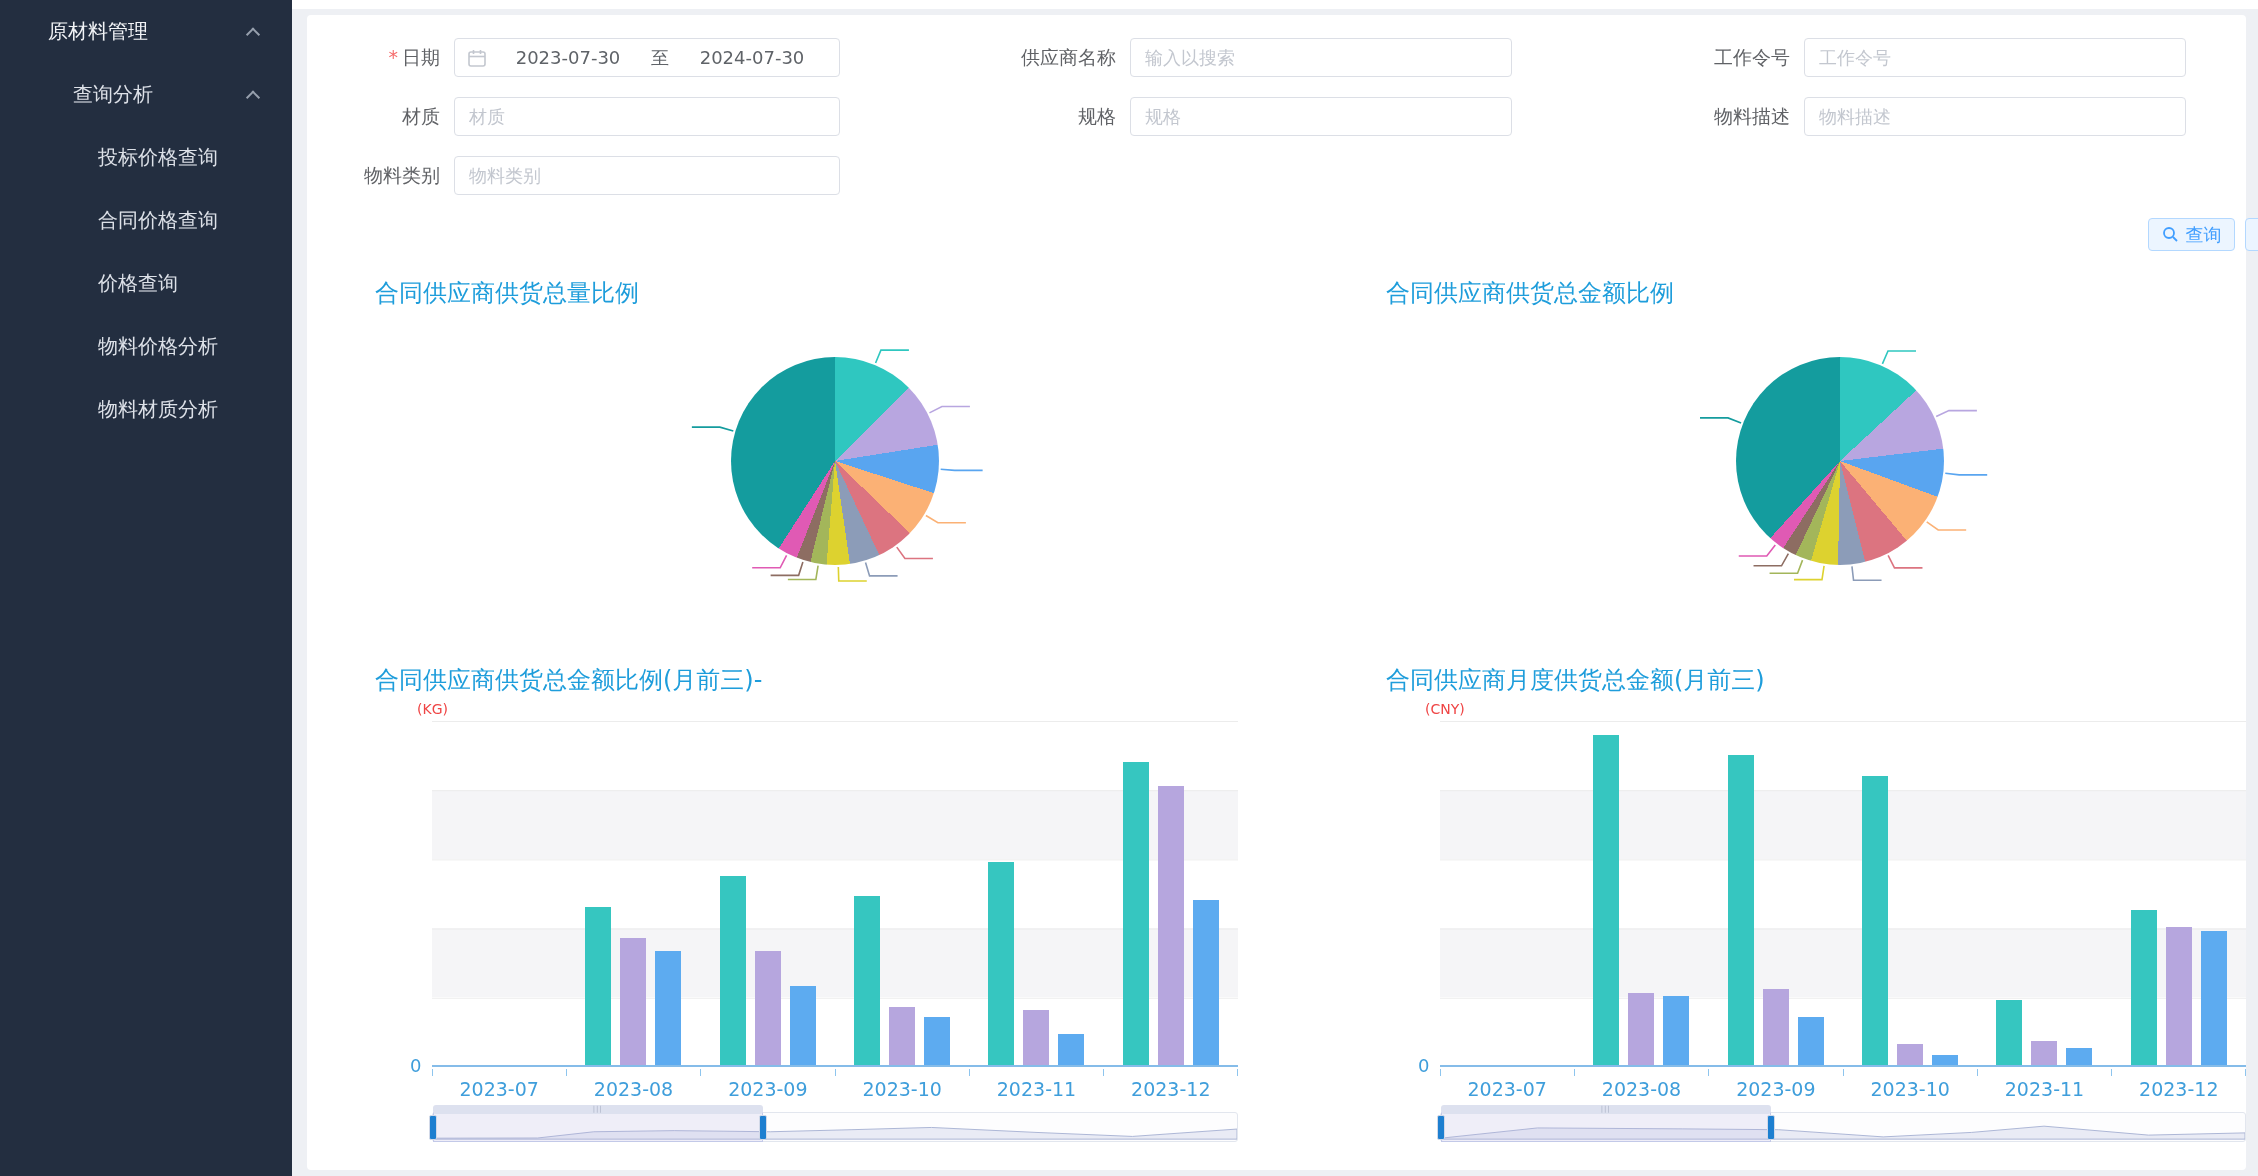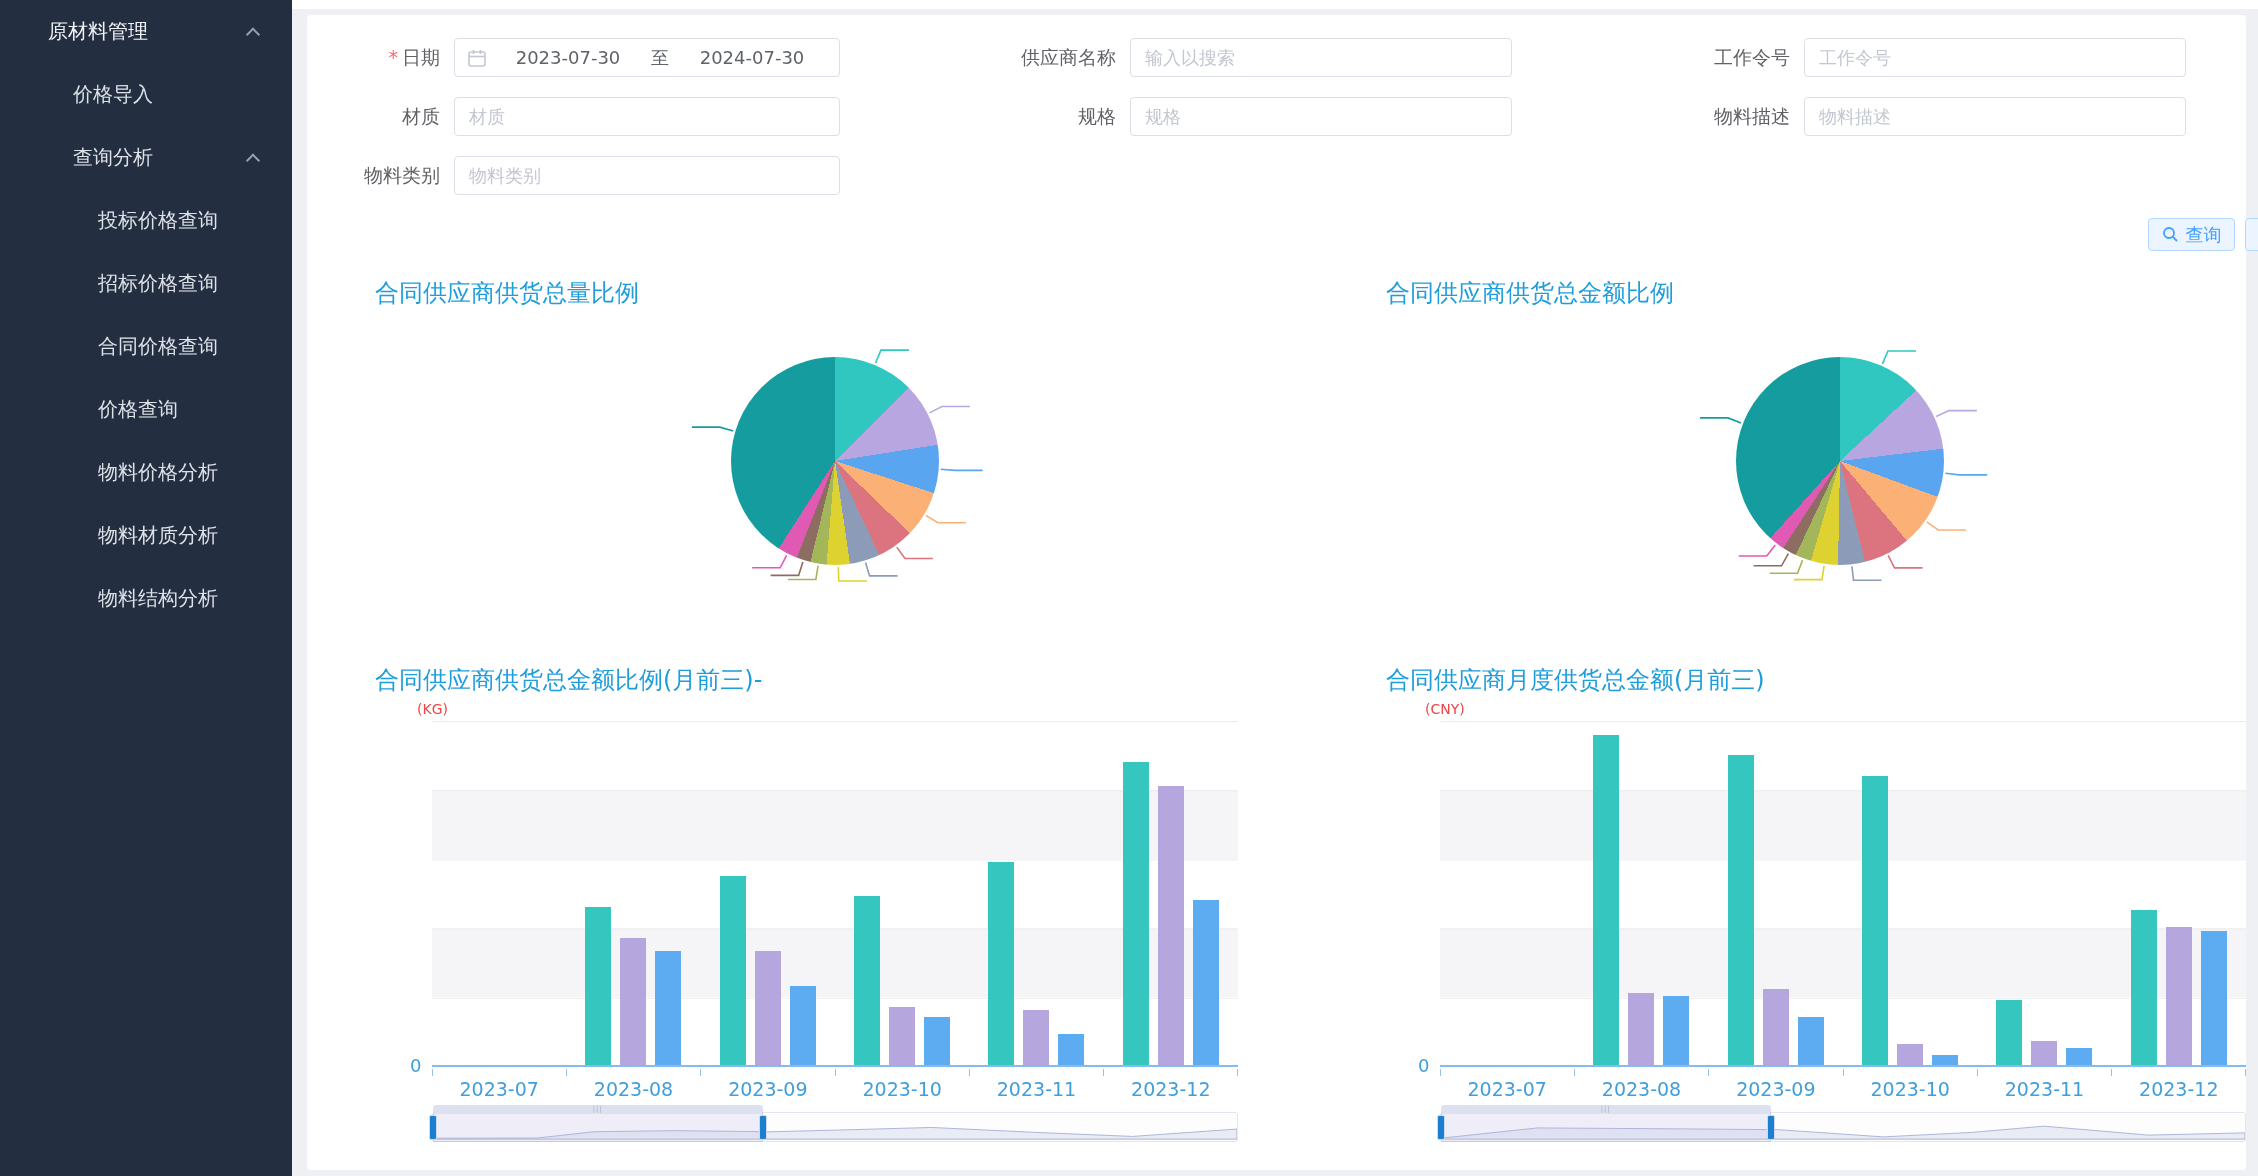--- a/index.html
+++ b/index.html
@@ -86,29 +86,26 @@
     border:1px solid #d2d9e8; border-radius:2px; cursor:ew-resize; }
 </style>
 </head>
 <body>
 
 <div class="app">
 
   <aside class="sidebar">
     <nav id="sidebar-menu">
         <div class="side-item lvl1"><span>原材料管理</span><i class="chev up"></i></div>
-        <div class="side-item lvl2"><span>价格导入</span></div>
         <div class="side-item lvl2"><span>查询分析</span><i class="chev up"></i></div>
         <div class="side-item lvl3"><span>投标价格查询</span></div>
-        <div class="side-item lvl3"><span>招标价格查询</span></div>
         <div class="side-item lvl3"><span>合同价格查询</span></div>
         <div class="side-item lvl3"><span>价格查询</span></div>
         <div class="side-item lvl3"><span>物料价格分析</span></div>
         <div class="side-item lvl3"><span>物料材质分析</span></div>
-        <div class="side-item lvl3"><span>物料结构分析</span></div>
       </nav>
   </aside>
 
   <div class="main">
     <div class="top-strip"></div>
 
     <div class="card">
 
       <div class="f-row" style="left:0;top:23px;">
         <span class="f-label" style="width:147px;"><i class="req">*</i><span>日期</span></span>

